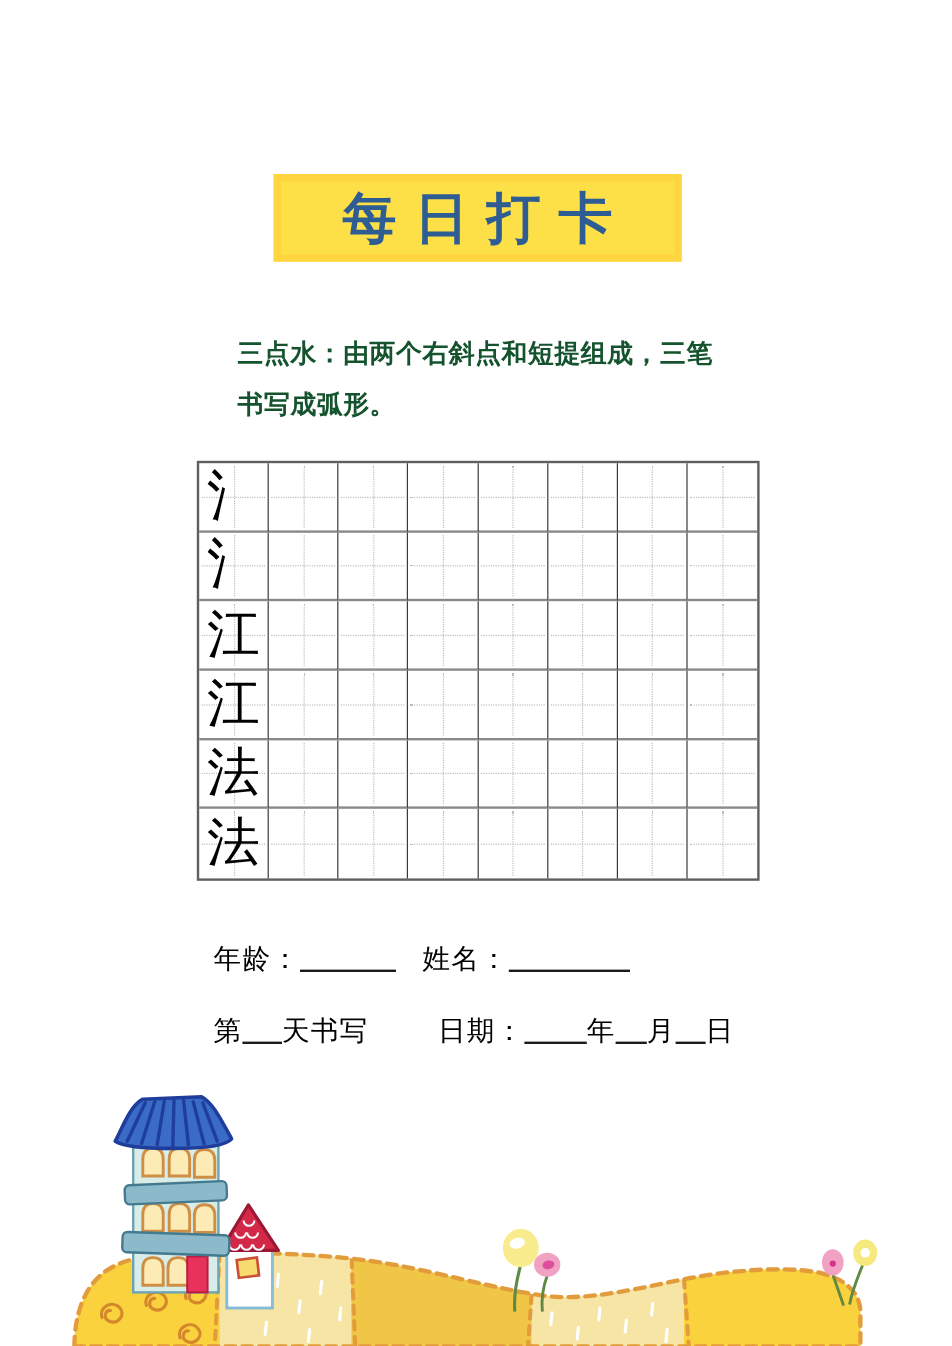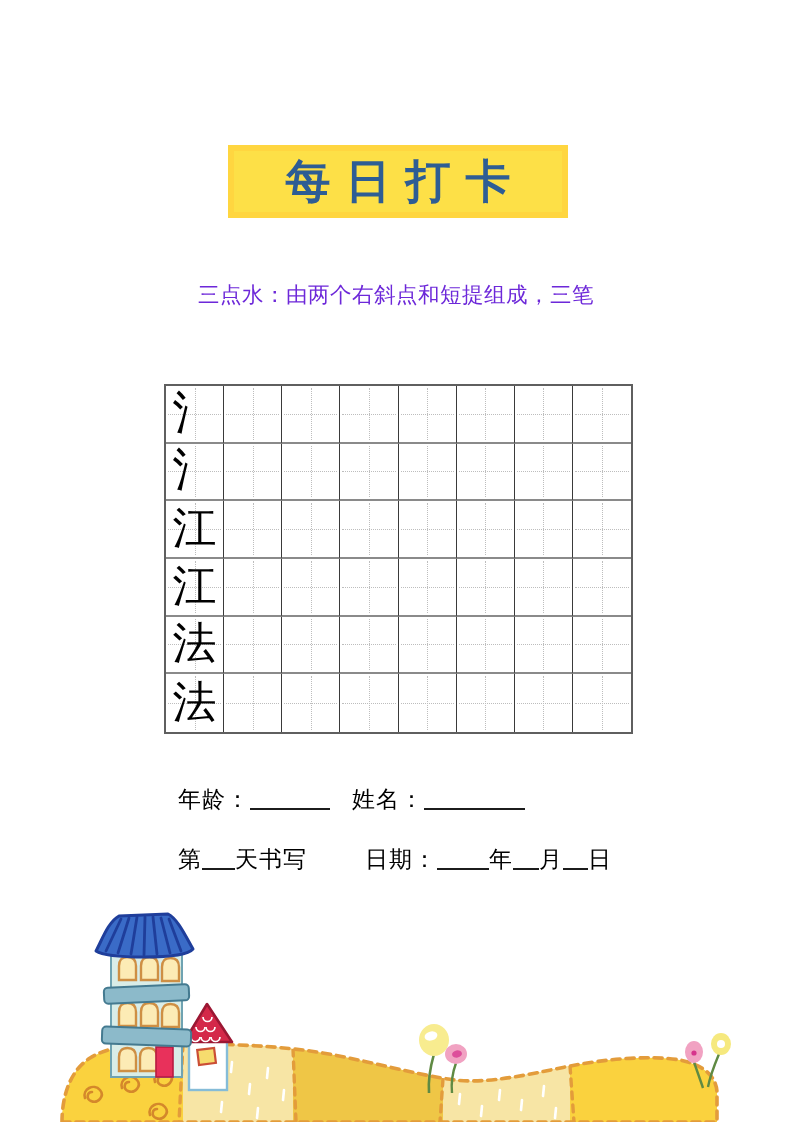--- a/index.html
+++ b/index.html
@@ -23,22 +23,22 @@
   .title-text {
     font-size:45px; font-weight:bold; color:#2E5D94;
     letter-spacing:15px; margin-right:-15px;
     font-family:"Liberation Sans", sans-serif;
     transform:scaleY(1.02);
   }
 
   
   .lesson {
     position:absolute; left:198px; top:274px; width:420px;
-    font-size:21.5px; line-height:42px; color:#6d28d9;
-    font-weight:400; letter-spacing:0.5px;
+    font-size:21.5px; line-height:42px; color:#14532d;
+    font-weight:700; letter-spacing:0.5px;
     font-family:"Liberation Sans", sans-serif;
   }
 
   
   .practice-grid {
     position:absolute; left:164px; top:384px;
     width:469px; height:350px;
     border:2px solid #5f5f5f;
     display:grid;
     grid-template-columns:repeat(8, 1fr);
@@ -98,20 +98,21 @@
 <body>
 
 <div class="page">
 
   <div class="title-box">
     <span class="title-text">每日打卡</span>
   </div>
 
   <div class="lesson">
     <div>三点水：由两个右斜点和短提组成，三笔</div>
+    <div>书写成弧形。</div>
   </div>
 
   <div class="practice-grid">
       <div class="cell">
         <span class="char">氵</span>
       </div>
       <div class="cell"></div>
       <div class="cell"></div>
       <div class="cell"></div>
       <div class="cell"></div>

